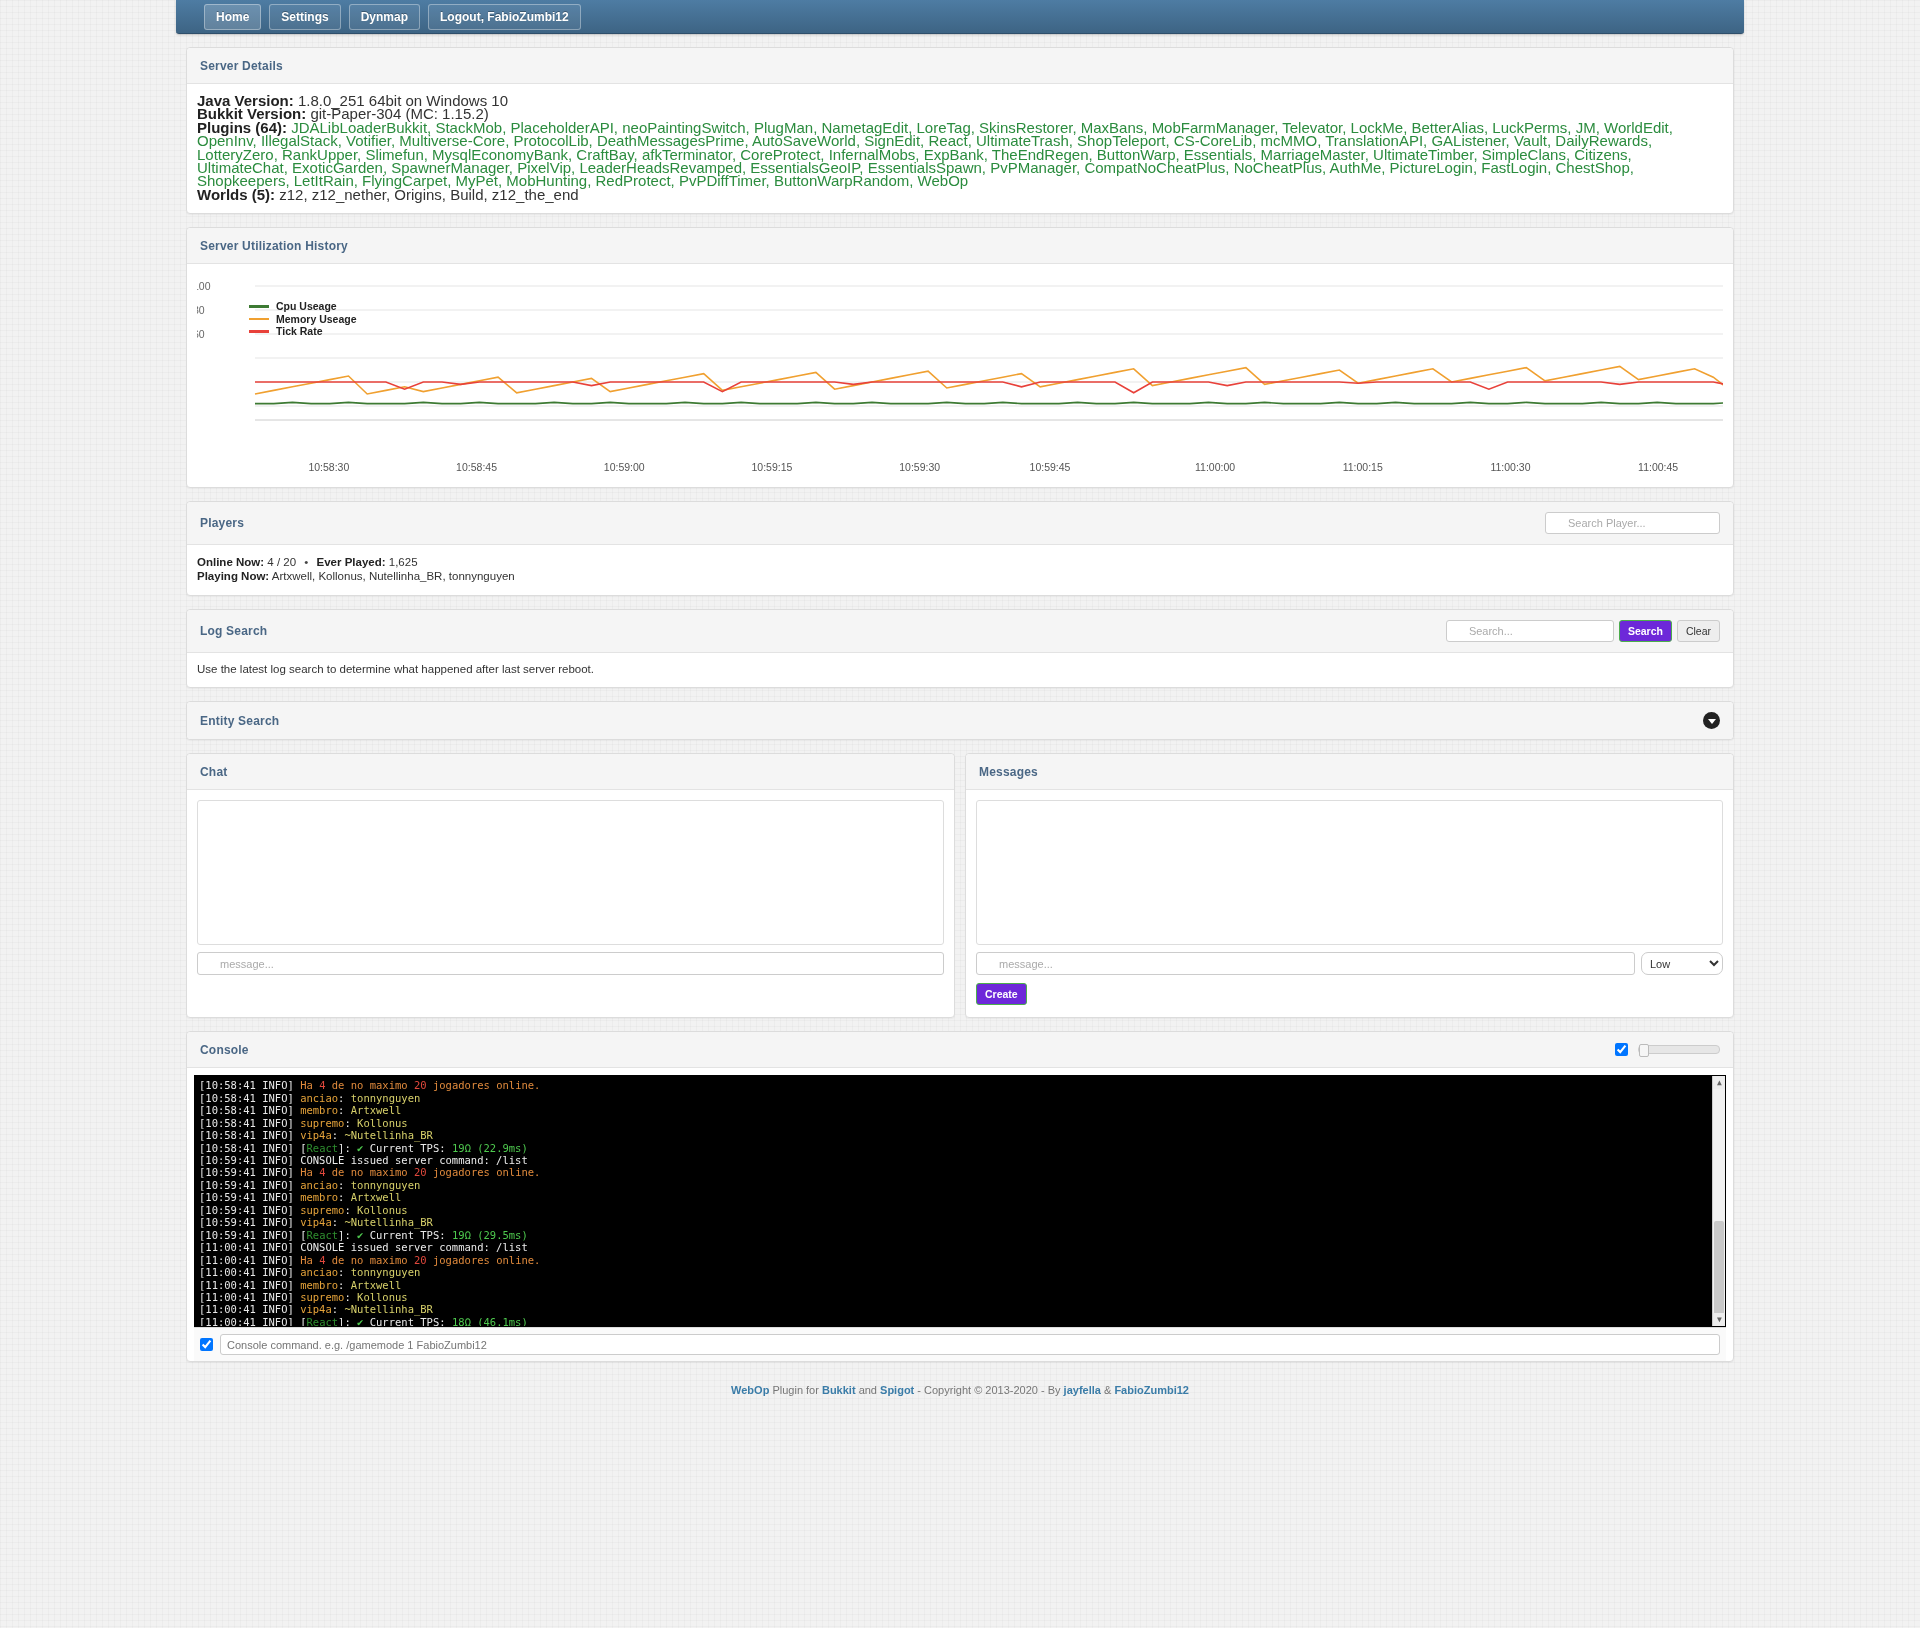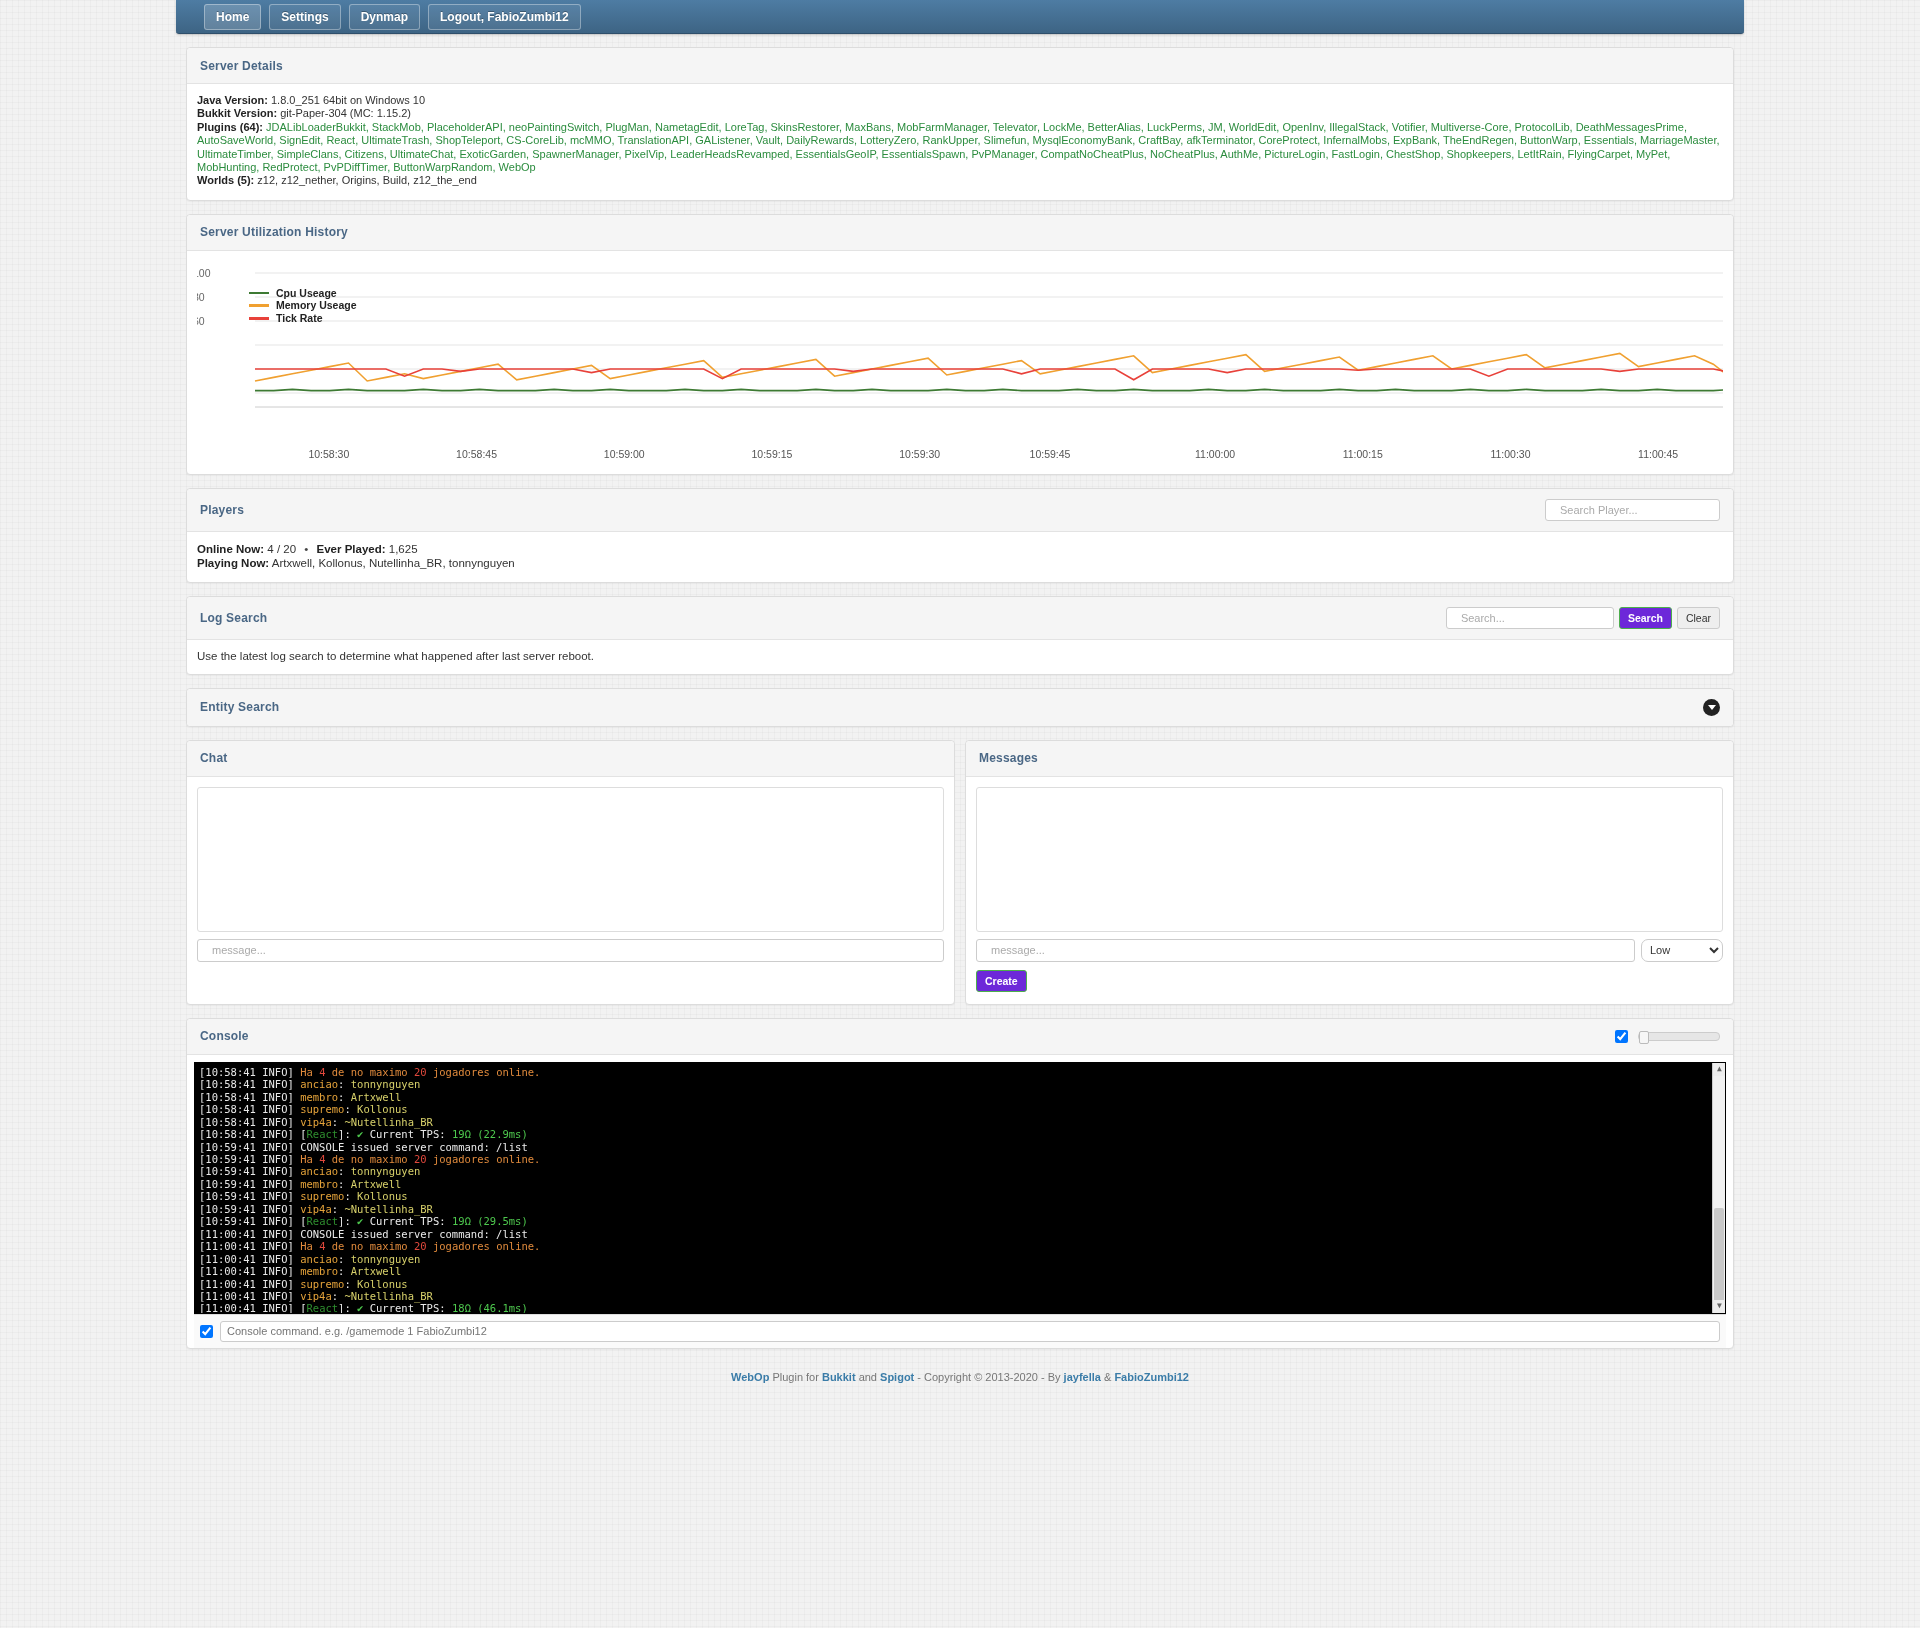--- a/index.html
+++ b/index.html
@@ -46,21 +46,21 @@
   .panel-heading{
     background:#f5f5f5; border-bottom:1px solid #e3e3e3;
     border-radius:4px 4px 0 0;
     padding:10px 13px; display:flex; align-items:center; justify-content:space-between;
     min-height:36px;
   }
   .panel-title{ font-size:12px; font-weight:bold; color:#4a6785; letter-spacing:.2px; }
   .panel-body{ padding:10px 10px 12px 10px; }
 
   
-  .details{ line-height:13.4px; font-size:11px; }
+  .details{ line-height:13.4px; font-size:15px; }
   .details .row{ margin:0; }
   .lbl{ font-weight:bold; color:#222; }
   .val{ color:#333; }
   .plug{ color:#2b8c3e; }
   .plugins-wrap{ color:#2b8c3e; }
 
   
   .chart-area{ position:relative; height:180px; margin:4px 0 0 0; overflow:hidden;}
   .chart-svg{ display:block; }
   .legend{
@@ -72,21 +72,21 @@
   .axis-x{
     display:flex; font-size:10.5px; color:#555;
     margin:3px 0 0 0; position:relative; height:14px;
   }
   .xtick{ position:absolute; transform:translateX(-50%); }
   .ytick{ position:absolute; font-size:10.5px; color:#666; }
 
   
   .input{
     border:1px solid #ccc; border-radius:3px; background:#fff;
-    font-size:11px; color:#555; padding:4px 14px; height:22px;
+    font-size:11px; color:#555; padding:4px 22px; height:22px;
     font-family:"Liberation Sans", sans-serif;
   }
   .input::placeholder{ color:#aaa; }
   .btn{
     border:1px solid #ccc; border-radius:3px; font-size:10.5px;
     padding:3px 8px; cursor:pointer; background:#f5f5f5; color:#333;
     font-family:"Liberation Sans", sans-serif; height:22px;
   }
   .btn-green{ background:#6d28d9; border-color:#4cae4c; color:#fff; font-weight:bold;}
   .btn-grey{ background:#eee; border-color:#ccc; color:#333;}

